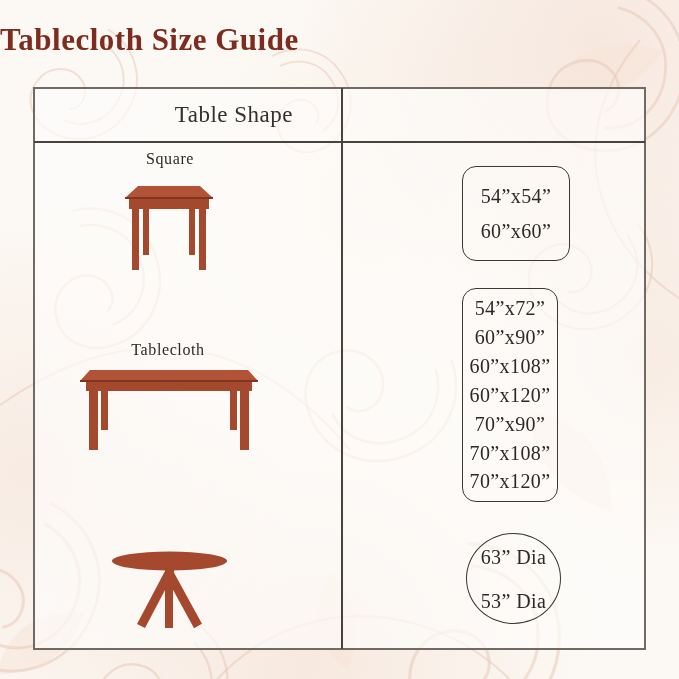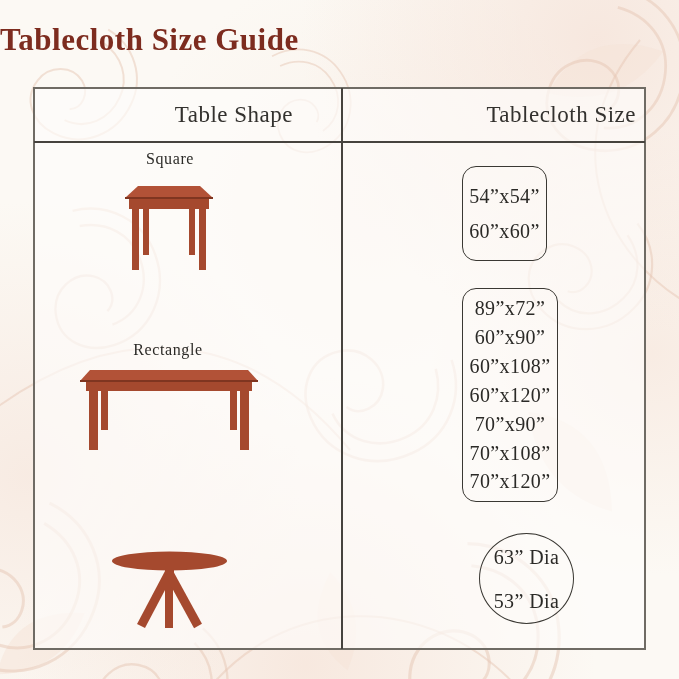--- a/index.html
+++ b/index.html
@@ -50,23 +50,23 @@
   .ill-light{fill:var(--illustration-light,#b25237);}
   .ill-dark{stroke:var(--illustration-dark,#7f3520);stroke-width:2;}
   .ill-leg{stroke:var(--illustration-color,#a5492e);stroke-linecap:butt;}
   .size-box{
     position:absolute;z-index:2;box-sizing:border-box;
     border:1.5px solid #3a3833;display:flex;flex-direction:column;
     align-items:center;justify-content:center;
     font-size:20px;color:#2b2a27;letter-spacing:.4px;
   }
   .size-line{white-space:nowrap;line-height:1;}
-  .box-square{left:462px;top:166px;width:85px;height:95px;border-radius:14px;gap:15px;}
+  .box-square{left:462px;top:166px;width:108px;height:95px;border-radius:14px;gap:15px;}
   .box-rectangle{left:462px;top:288px;width:96px;height:214px;border-radius:14px;justify-content:space-around;padding:5px 0;}
-  .box-round{left:479px;top:533px;width:95px;height:91px;border-radius:50%;gap:24px;}
+  .box-round{left:466px;top:533px;width:95px;height:91px;border-radius:50%;gap:24px;}
 </style>
 </head>
 <body>
 
 <div class="page">
 
   <svg class="bg" width="679" height="679" viewBox="0 0 679 679" aria-hidden="true">
     <defs>
       <g id="pz">
         <path d="M52,2 C82,8 102,34 99,64 C96,98 68,122 36,118 C12,115 -4,96 3,74 C9,55 31,48 45,59 C56,68 55,85 43,90"></path>
@@ -96,49 +96,48 @@
     </g>
   </svg>
 
   <h1 class="title">Tablecloth Size Guide</h1>
 
   <div class="frame"></div>
   <div class="vline"></div>
   <div class="hline"></div>
 
   <div class="header header-shape">Table Shape</div>
-  <div class="header header-size">Tablecloth Size</div>
 
   <div class="shape-label label-square">Square</div>
   <svg class="ill ill-square" width="90" height="84" viewBox="0 0 90 84">
     <polygon class="ill-light" points="14,0 76,0 89,12 1,12"></polygon>
     <rect class="ill-main" x="5" y="12" width="80" height="11"></rect>
     <line class="ill-dark" x1="1" y1="12" x2="89" y2="12"></line>
     <rect class="ill-main" x="19" y="23" width="6" height="46"></rect>
     <rect class="ill-main" x="65" y="23" width="6" height="46"></rect>
     <rect class="ill-main" x="8" y="23" width="7" height="61"></rect>
     <rect class="ill-main" x="75" y="23" width="7" height="61"></rect>
   </svg>
   <div class="size-box box-square">
     <div class="size-line">54”x54”</div>
     <div class="size-line">60”x60”</div>
   </div>
 
-  <div class="shape-label label-rectangle">Rectangle</div>
+  <div class="shape-label label-rectangle">Tablecloth</div>
   <svg class="ill ill-rectangle" width="178" height="80" viewBox="0 0 178 80">
     <polygon class="ill-light" points="10,0 168,0 178,11 0,11"></polygon>
     <rect class="ill-main" x="6" y="11" width="166" height="10"></rect>
     <line class="ill-dark" x1="0" y1="11" x2="178" y2="11"></line>
     <rect class="ill-main" x="21" y="21" width="7" height="39"></rect>
     <rect class="ill-main" x="150" y="21" width="7" height="39"></rect>
     <rect class="ill-main" x="9" y="21" width="9" height="59"></rect>
     <rect class="ill-main" x="160" y="21" width="9" height="59"></rect>
   </svg>
   <div class="size-box box-rectangle">
-    <div class="size-line">89”x72”</div>
+    <div class="size-line">54”x72”</div>
     <div class="size-line">60”x90”</div>
     <div class="size-line">60”x108”</div>
     <div class="size-line">60”x120”</div>
     <div class="size-line">70”x90”</div>
     <div class="size-line">70”x108”</div>
     <div class="size-line">70”x120”</div>
   </div>
 
   <div class="shape-label label-round">Round</div>
   <svg class="ill ill-round" width="115" height="78" viewBox="0 0 115 78">

